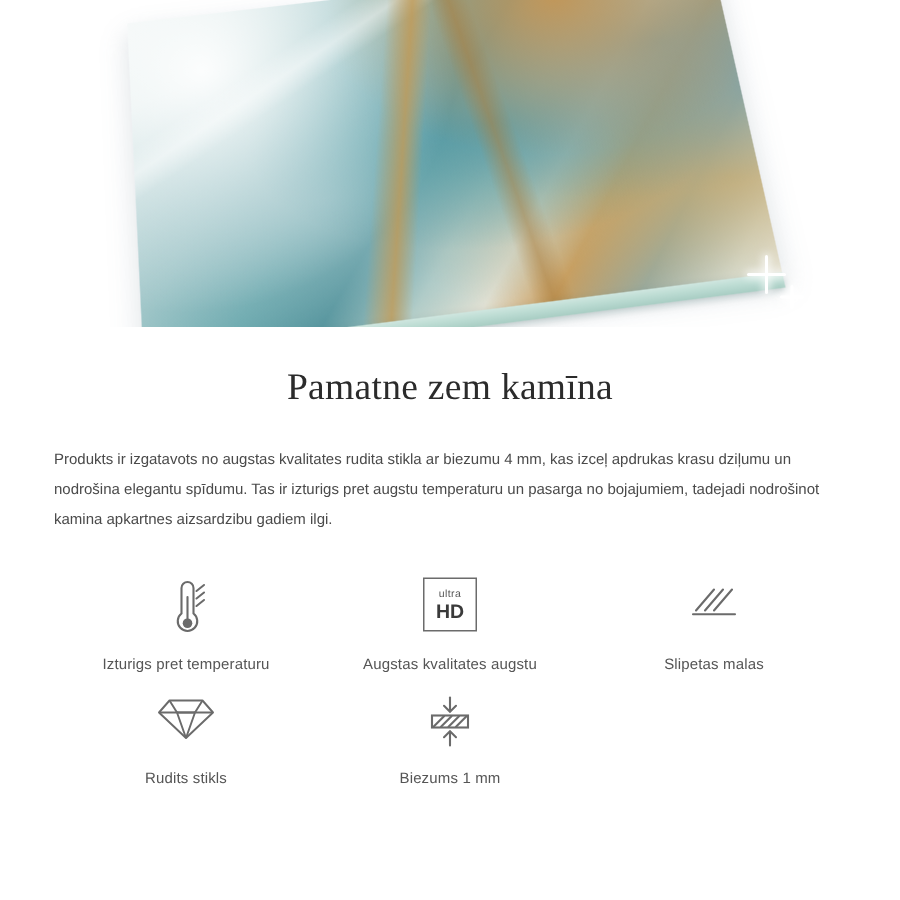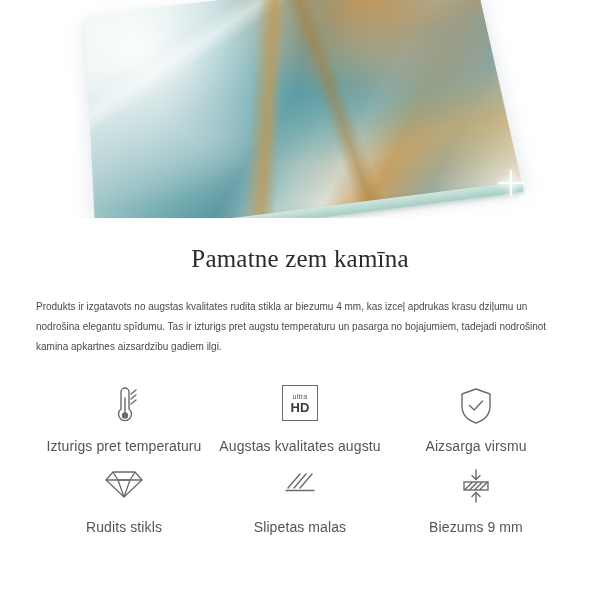--- a/index.html
+++ b/index.html
@@ -149,21 +149,21 @@
     justify-content: flex-start;
   }
   .feature-icon {
     height: 44px;
     display: flex;
     align-items: flex-start;
     justify-content: center;
   }
   .feature-label {
     margin-top: 9px;
-    font-size: 14px;
+    font-size: 10px;
     color: #555555;
     text-align: center;
     letter-spacing: 0.1px;
   }
   .ultrahd {
     width: 34px;
     height: 34px;
     border: 1.4px solid #6b6b6b;
     display: flex;
     flex-direction: column;
@@ -224,67 +224,58 @@
       <div class="feature">
         <div class="feature-icon">
           <div class="ultrahd">
             <span class="u-top">ultra</span>
             <span class="u-bot">HD</span>
           </div>
         </div>
         <div class="feature-label">Augstas kvalitates augstu</div>
       </div>
 
-      <div class="feature">
-        <div class="feature-icon">
-          <svg width="38" height="42" viewBox="0 0 38 42" fill="none" stroke="#6b6b6b" stroke-width="1.4" stroke-linecap="round" stroke-linejoin="round">
-            <path d="M19 4 L33 9 v12 c0 9 -6.5 14.5 -14 17 c-7.5 -2.5 -14 -8 -14 -17 V9 z"></path>
-            <polyline points="12.5,20.5 17.2,25 25.5,16"></polyline>
-          </svg>
-        </div>
-        <div class="feature-label">Aizsarga virsmu</div>
+
+      <div class="feature">
+        <div class="feature-icon">
+          <svg width="40" height="30" viewBox="0 0 40 30" fill="none" stroke="#6b6b6b" stroke-width="1.4" stroke-linecap="round">
+            <line x1="8" y1="22" x2="20" y2="8"></line>
+            <line x1="14" y1="22" x2="26" y2="8"></line>
+            <line x1="20" y1="22" x2="32" y2="8"></line>
+            <line x1="6" y1="24.5" x2="34" y2="24.5"></line>
+          </svg>
+        </div>
+        <div class="feature-label">Slipetas malas</div>
       </div>
 
       <div class="feature">
         <div class="feature-icon">
           <svg width="40" height="36" viewBox="0 0 40 36" fill="none" stroke="#6b6b6b" stroke-width="1.3" stroke-linejoin="round">
             <path d="M9 6 h22 l7 8 l-18 17 l-18 -17 z"></path>
             <path d="M2 14 h36"></path>
             <path d="M9 6 l5 8 l6 17"></path>
             <path d="M31 6 l-5 8 l-6 17"></path>
             <path d="M14 14 h12"></path>
           </svg>
         </div>
         <div class="feature-label">Rudits stikls</div>
-      </div>
-
-      <div class="feature">
-        <div class="feature-icon">
-          <svg width="40" height="30" viewBox="0 0 40 30" fill="none" stroke="#6b6b6b" stroke-width="1.4" stroke-linecap="round">
-            <line x1="8" y1="22" x2="20" y2="8"></line>
-            <line x1="14" y1="22" x2="26" y2="8"></line>
-            <line x1="20" y1="22" x2="32" y2="8"></line>
-            <line x1="6" y1="24.5" x2="34" y2="24.5"></line>
-          </svg>
-        </div>
-        <div class="feature-label">Slipetas malas</div>
       </div>
 
       <div class="feature">
         <div class="feature-icon">
           <svg width="40" height="40" viewBox="0 0 40 40" fill="none" stroke="#6b6b6b" stroke-width="1.4" stroke-linecap="round">
             <line x1="20" y1="4" x2="20" y2="13"></line>
             <polyline points="16,9.5 20,13.5 24,9.5"></polyline>
             <rect x="8" y="16" width="24" height="8"></rect>
             <line x1="9" y1="23.5" x2="16" y2="16.5"></line>
             <line x1="14" y1="23.5" x2="21" y2="16.5"></line>
             <line x1="19" y1="23.5" x2="26" y2="16.5"></line>
             <line x1="24" y1="23.5" x2="31" y2="16.5"></line>
             <line x1="20" y1="36" x2="20" y2="27"></line>
             <polyline points="16,30.5 20,26.5 24,30.5"></polyline>
           </svg>
         </div>
-        <div class="feature-label">Biezums 9 mm</div>
+        <div class="feature-label">Biezums 1 mm</div>
       </div>
 
     </div>
   </div>
 </div>
 
 </body></html>

